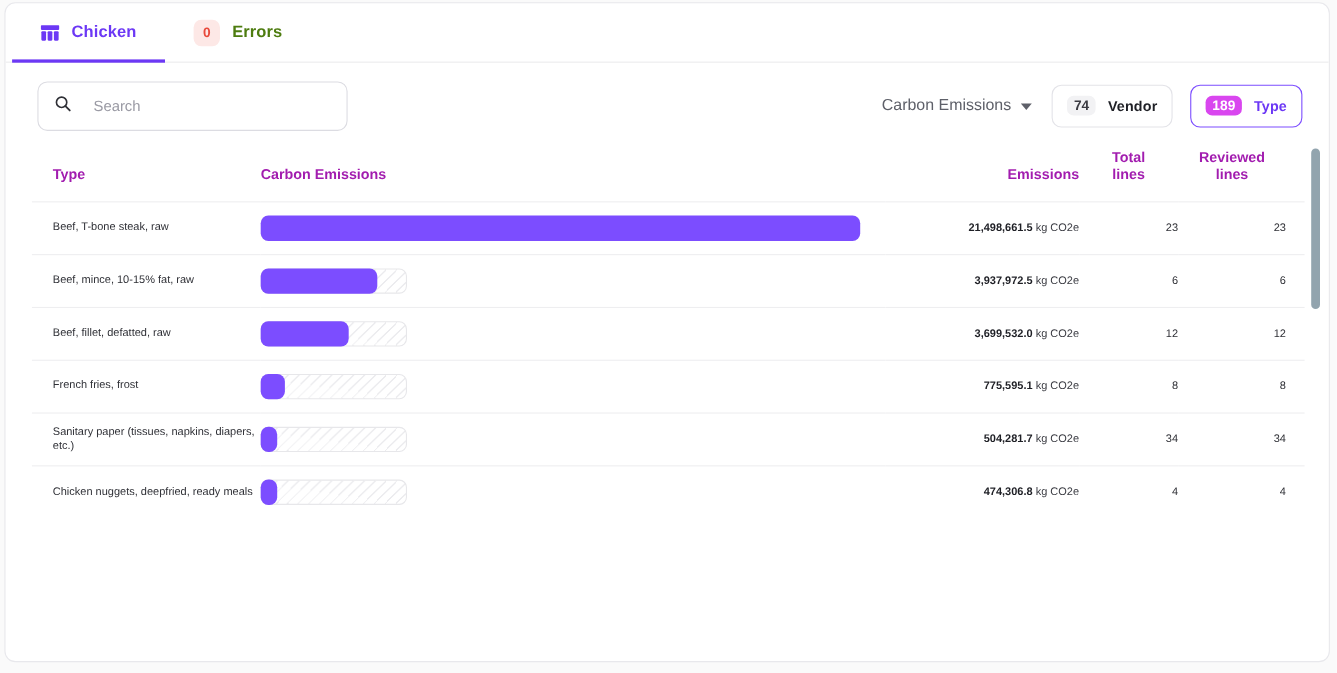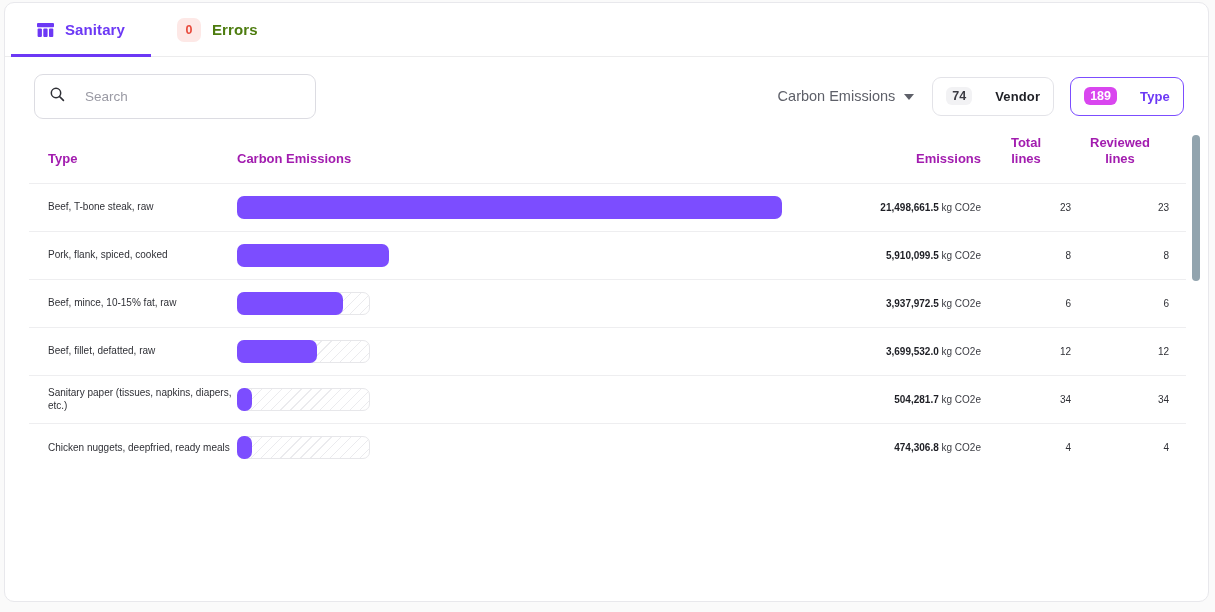--- a/index.html
+++ b/index.html
@@ -100,21 +100,21 @@
     width: 0; height: 0;
     border-left: 5.5px solid transparent;
     border-right: 5.5px solid transparent;
     border-top: 6px solid #5e6069;
     margin-top: 2px;
   }
   .pillbtn {
     height: 39px;
     border-radius: 9px;
     display: flex; align-items: center;
-    gap: 23px;
+    gap: 11px;
     padding: 0 13px;
     cursor: pointer;
     background: #fff;
   }
   .pillbtn .lbl { font-size: 13px; font-weight: 700; letter-spacing: .15px; }
   .pillbtn .cnt {
     border-radius: 6px;
     font-size: 12.5px;
     font-weight: 700;
     padding: 3px 6px;
@@ -209,21 +209,21 @@
 
     <div class="tab active">
       <span>
         <svg class="chart-icon" viewBox="0 0 17 16" xmlns="http://www.w3.org/2000/svg">
           <rect x="0" y="1" width="17" height="4.2" rx="1" fill="#6c38f5"></rect>
           <rect x="0.6" y="6.4" width="4.3" height="8.6" rx="1" fill="#6c38f5"></rect>
           <rect x="6.3" y="6.4" width="4.3" height="8.6" rx="1" fill="#6c38f5"></rect>
           <rect x="12.0" y="6.4" width="4.3" height="8.6" rx="1" fill="#6c38f5"></rect>
         </svg>
       </span>
-      <span class="tab-label">Sanitary</span>
+      <span class="tab-label">Chicken</span>
     </div>
 
     <div class="tab">
       <span class="err-badge">0</span>
       <span class="tab-label">Errors</span>
     </div>
 
   </div>
 
   <div id="controls">
@@ -288,31 +288,20 @@
             <td class="c-bar">
               <div class="bar-track plain" style="width: 545px;">
                 <div class="bar-fill" style="width: 545px;"></div>
               </div>
             </td>
             <td class="c-emis"><span class="emis-val">21,498,661.5</span><span class="emis-unit"> kg CO2e</span></td>
             <td class="c-total">23</td>
             <td class="c-rev">23</td>
           </tr>
           <tr>
-            <td class="c-type">Pork, flank, spiced, cooked</td>
-            <td class="c-bar">
-              <div class="bar-track plain" style="width: 152px;">
-                <div class="bar-fill" style="width: 152px;"></div>
-              </div>
-            </td>
-            <td class="c-emis"><span class="emis-val">5,910,099.5</span><span class="emis-unit"> kg CO2e</span></td>
-            <td class="c-total">8</td>
-            <td class="c-rev">8</td>
-          </tr>
-          <tr>
             <td class="c-type">Beef, mince, 10-15% fat, raw</td>
             <td class="c-bar">
               <div class="bar-track hatched">
                 <div class="bar-fill" style="width: 106px;"></div>
               </div>
             </td>
             <td class="c-emis"><span class="emis-val">3,937,972.5</span><span class="emis-unit"> kg CO2e</span></td>
             <td class="c-total">6</td>
             <td class="c-rev">6</td>
           </tr>
@@ -321,20 +310,31 @@
             <td class="c-bar">
               <div class="bar-track hatched">
                 <div class="bar-fill" style="width: 80px;"></div>
               </div>
             </td>
             <td class="c-emis"><span class="emis-val">3,699,532.0</span><span class="emis-unit"> kg CO2e</span></td>
             <td class="c-total">12</td>
             <td class="c-rev">12</td>
           </tr>
           <tr>
+            <td class="c-type">French fries, frost</td>
+            <td class="c-bar">
+              <div class="bar-track hatched">
+                <div class="bar-fill" style="width: 22px;"></div>
+              </div>
+            </td>
+            <td class="c-emis"><span class="emis-val">775,595.1</span><span class="emis-unit"> kg CO2e</span></td>
+            <td class="c-total">8</td>
+            <td class="c-rev">8</td>
+          </tr>
+          <tr>
             <td class="c-type">Sanitary paper (tissues, napkins, diapers, etc.)</td>
             <td class="c-bar">
               <div class="bar-track hatched">
                 <div class="bar-fill" style="width: 15px;"></div>
               </div>
             </td>
             <td class="c-emis"><span class="emis-val">504,281.7</span><span class="emis-unit"> kg CO2e</span></td>
             <td class="c-total">34</td>
             <td class="c-rev">34</td>
           </tr>

